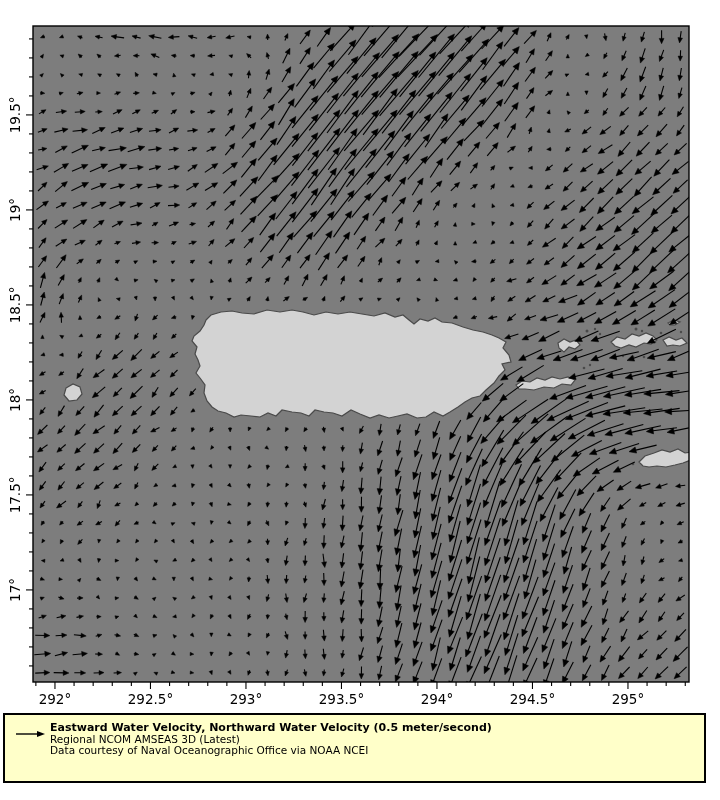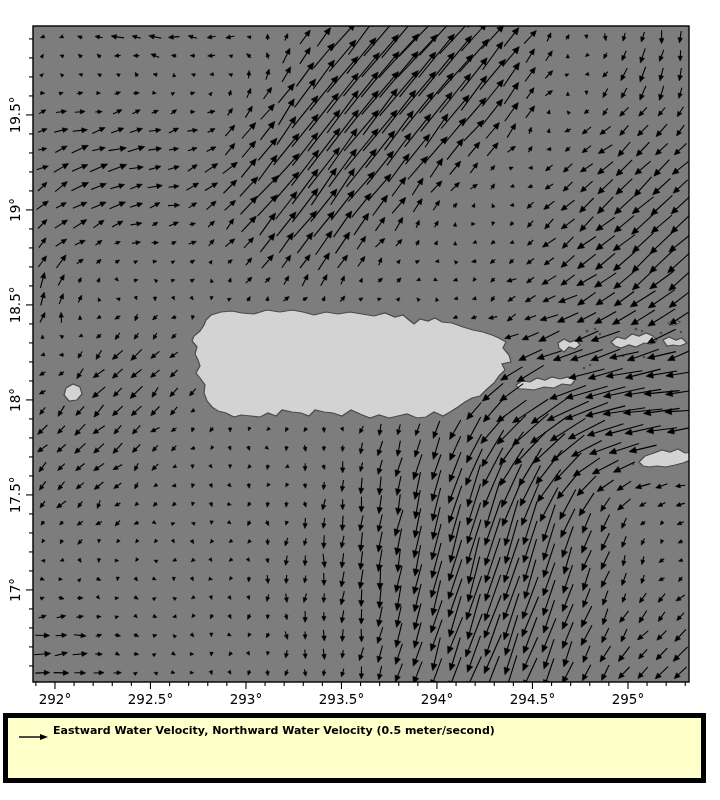--- a/index.html
+++ b/index.html
@@ -3,21 +3,21 @@
 <meta charset="utf-8">
 <style>
   html,body{margin:0;padding:0;background:#ffffff;}
   #figure{
     position:relative;width:720px;height:800px;background:#ffffff;
     font-family:"DejaVu Sans","Liberation Sans",sans-serif;overflow:hidden;
   }
   #map-svg{position:absolute;left:0;top:0;}
   #legend-box{
     position:absolute;left:3px;top:713px;width:703px;height:70px;
-    border:5px solid #6d28d9;box-sizing:border-box;
+    border:2px solid #6d28d9;box-sizing:border-box;
   }
   #legend-arrow-svg{position:absolute;left:7px;top:12px;}
   .legend-text{position:absolute;left:45px;top:7px;color:#000;}
   .legend-line{font-size:10.5px;line-height:11.5px;white-space:nowrap;}
   .legend-line.bold{font-weight:bold;font-size:11px;}
 </style>
 </head>
 <body>
 
 <div id="figure">
@@ -2262,15 +2262,17 @@
       </g>
     </svg>
 
   <div id="legend-box" style="background: rgb(255, 255, 201); border-color: rgb(0, 0, 0);">
     <svg id="legend-arrow-svg" width="40" height="14">
       <line x1="4" y1="7" x2="26" y2="7" stroke="#000" stroke-width="1.4"></line>
       <polygon points="33,7 25,4 25,10" fill="#000"></polygon>
     </svg>
     <div class="legend-text">
       <div class="legend-line bold">Eastward Water Velocity, Northward Water Velocity (0.5 meter/second)</div>
+      <div class="legend-line">Regional NCOM AMSEAS 3D (Latest)</div>
+      <div class="legend-line">Data courtesy of Naval Oceanographic Office via NOAA NCEI</div>
     </div>
   </div>
 </div>
 
 </body></html>

